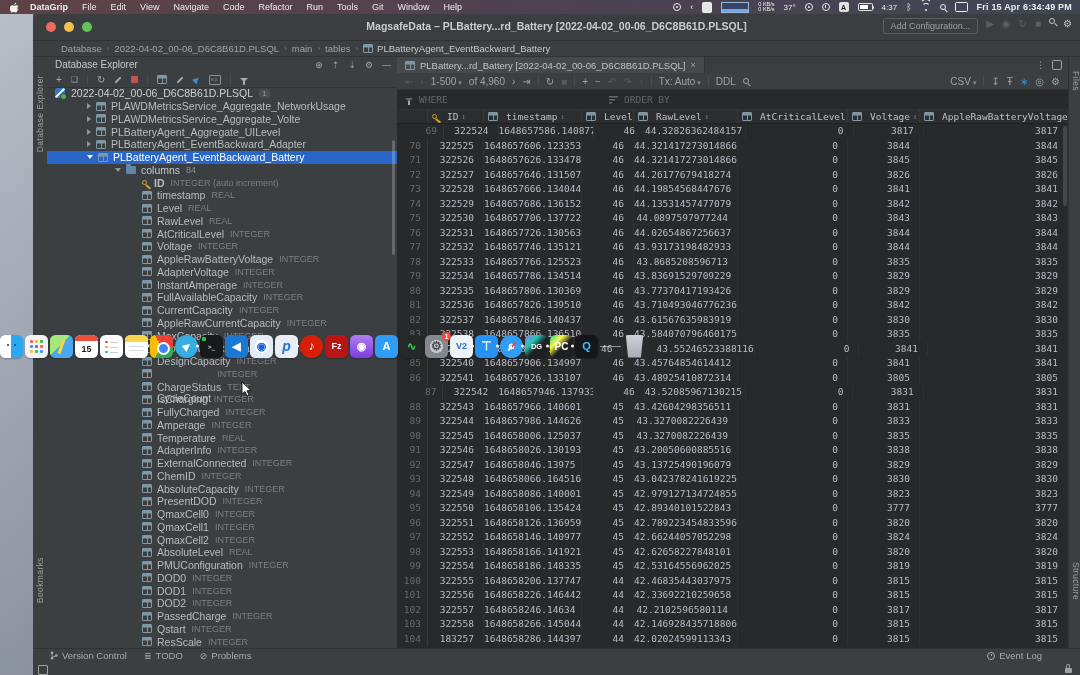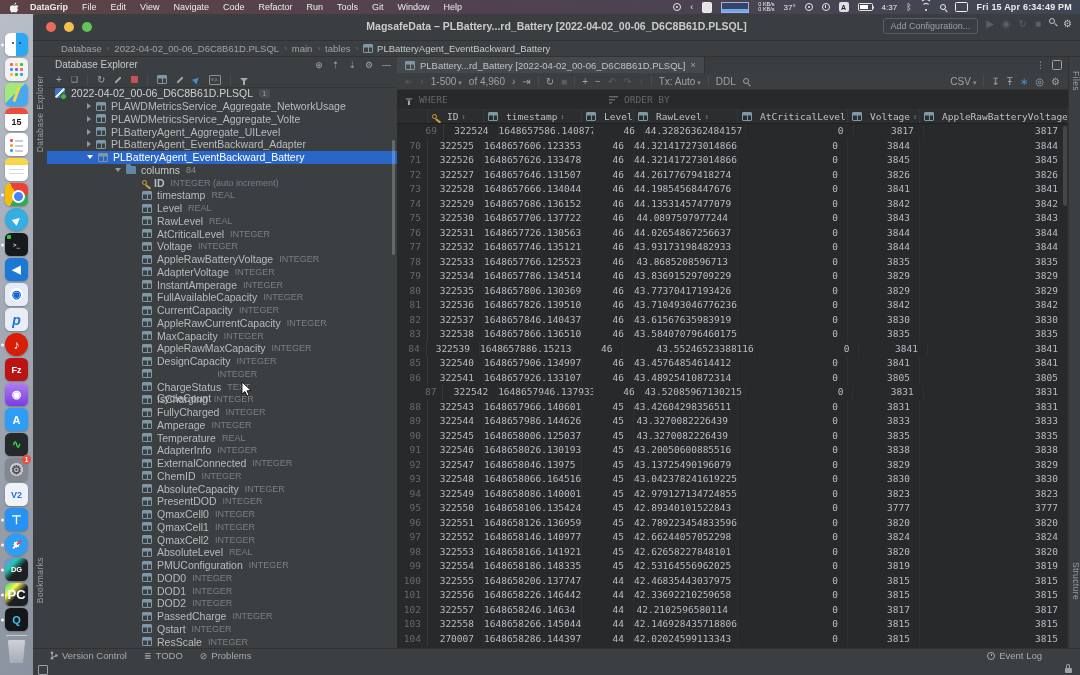--- a/index.html
+++ b/index.html
@@ -29,21 +29,21 @@
   .wifi i:nth-child(1){width:10px;height:10px}
   .wifi i:nth-child(2){width:6px;height:6px}
   .wifi i:nth-child(3){width:2px;height:2px;background:#efefef;border:0;border-radius:50%;bottom:0}
   .lens{width:6px;height:6px;border:1.4px solid currentColor;border-radius:50%;position:relative;display:inline-block;box-sizing:border-box}
   .lens::after{content:'';position:absolute;width:3.5px;height:1.4px;background:currentColor;transform:rotate(45deg);left:3.6px;top:4.6px;border-radius:1px}
   .disp{width:11px;height:8px;border:1px solid #efefef;border-radius:1.5px;display:inline-block}
   .mclock{font-size:9px;font-weight:600;letter-spacing:.2px}
   
   .dock{position:absolute;left:0;top:14px;width:33px;height:661px;z-index:5;
     background:linear-gradient(180deg,rgba(196,201,210,.9),rgba(148,156,169,.9));
-    display:flex;flex-direction:column;align-items:center;padding-top:19px;gap:2px;box-sizing:border-box}
+    display:flex;flex-direction:row;align-items:center;padding-top:3px;gap:2px;box-sizing:border-box}
   .dock-item{width:23px;height:23px;border-radius:5.5px;position:relative;display:grid;place-items:center;
     font-size:10px;font-weight:bold;flex:0 0 auto;box-shadow:0 1px 2px rgba(0,0,0,.25)}
   .dock-item.running::before{content:'';position:absolute;left:-4px;top:50%;transform:translateY(-50%);
     width:3px;height:3px;border-radius:50%;background:#f5f6f8}
   .dock-sep{width:21px;height:1px;background:rgba(255,255,255,.5);margin:2px 0;flex:0 0 auto}
   .dk-finder{background:linear-gradient(90deg,#fff 0 46%,#2aa8f2 46%)}
   .dk-finder::after{content:'';position:absolute;left:7px;top:9px;width:2px;height:2px;border-radius:50%;background:#1b3b57;box-shadow:7px 0 0 #1b3b57}
   .dk-launchpad{background:#f2f2f4}
   .dk-launchpad::after{content:'';position:absolute;left:5px;top:5px;width:3px;height:3px;border-radius:1px;background:#ff5f57;
     box-shadow:5px 0 0 #ffbd2e,10px 0 0 #28c840,0 5px 0 #2f9df6,5px 5px 0 #9457e8,10px 5px 0 #ff5f57,0 10px 0 #ffbd2e,5px 10px 0 #28c840,10px 10px 0 #2f9df6}
@@ -76,21 +76,21 @@
   .dk-activity{background:#26292c;color:#35d949;font-size:11px}
   .dk-sysprefs{background:radial-gradient(circle,#c2c6cb 0 40%,#83888f 41%);color:#4a4d52;font-size:12px}
   .dk-sysprefs::after{content:'1';position:absolute;right:-3px;top:-3px;width:9px;height:9px;border-radius:50%;background:#ec4d3d;
     color:#fff;font-size:6.5px;display:grid;place-items:center;font-weight:bold}
   .dk-v2{background:#eef3fa;color:#2a6fd6;font-size:9px}
   .dk-keynote{background:#2792f5;color:#fff;font-size:12px}
   .dk-safari{background:radial-gradient(circle,#eaf5fe 0 18%,#2f9df6 19%);border-radius:50%}
   .dk-safari::after{content:'';position:absolute;left:10.5px;top:6px;width:2px;height:11px;transform:rotate(45deg);
     background:linear-gradient(#ff3b30 50%,#fff 50%)}
   .dk-datagrip{background:linear-gradient(135deg,#9775f5 0%,#22c7b2 30%,#1e1f22 55%);color:#fff;font-size:7.5px}
-  .dk-pycharm{background:linear-gradient(135deg,#21d789 0%,#fcf84a 30%,#1e1f22 55%);color:#fff;font-size:13px}
+  .dk-pycharm{background:linear-gradient(135deg,#21d789 0%,#fcf84a 30%,#1e1f22 55%);color:#fff;font-size:10px}
   .dk-qmusic{background:#141619;color:#38c5f5;font-size:11px}
   .dk-trash{background:linear-gradient(#cdd1d8,#a7acb5);clip-path:polygon(12% 0,88% 0,78% 100%,22% 100%);box-shadow:none}
   
   .win{position:absolute;left:33px;top:14px;width:1047px;height:661px;background:#3c3f41;
     border-radius:6px 0 0 0;overflow:hidden;box-shadow:0 12px 34px rgba(0,0,0,.55);color:#bbbdbf}
   .titlebar{position:absolute;left:0;top:0;width:100%;height:26px;background:#3b3e40;border-bottom:1px solid #323232}
   .traffic{position:absolute;left:13px;top:8px;display:flex;gap:8px}
   .traffic i{width:10px;height:10px;border-radius:50%;display:block}
   .t-close{background:#ec6a5e}.t-min{background:#f5bf4f}.t-max{background:#61c454}
   .wtitle{position:absolute;left:0;right:0;top:6px;text-align:center;font-size:10.5px;font-weight:bold;color:#c9cbcd;pointer-events:none}
@@ -1032,21 +1032,21 @@
           <div class="gcell" style="width: 56px;">322558</div>
           <div class="gcell" style="width: 98px;">1648658266.1450448</div>
           <div class="gcell" style="width: 52px;">44</div>
           <div class="gcell" style="width: 104px;">42.146928435718806</div>
           <div class="gcell" style="width: 110px;">0</div>
           <div class="gcell" style="width: 72px;">3815</div>
           <div class="gcell" style="width: 148px;">3815</div>
         </div>
         <div class="grow">
           <div class="gcell rn" style="width: 31px;">104</div>
-          <div class="gcell" style="width: 56px;">270007</div>
+          <div class="gcell" style="width: 56px;">183257</div>
           <div class="gcell" style="width: 98px;">1648658286.144397</div>
           <div class="gcell" style="width: 52px;">44</div>
           <div class="gcell" style="width: 104px;">42.02024599113343</div>
           <div class="gcell" style="width: 110px;">0</div>
           <div class="gcell" style="width: 72px;">3815</div>
           <div class="gcell" style="width: 148px;">3815</div>
         </div>
       </div>
     <div class="grid-vscroll"></div>
   </div>

